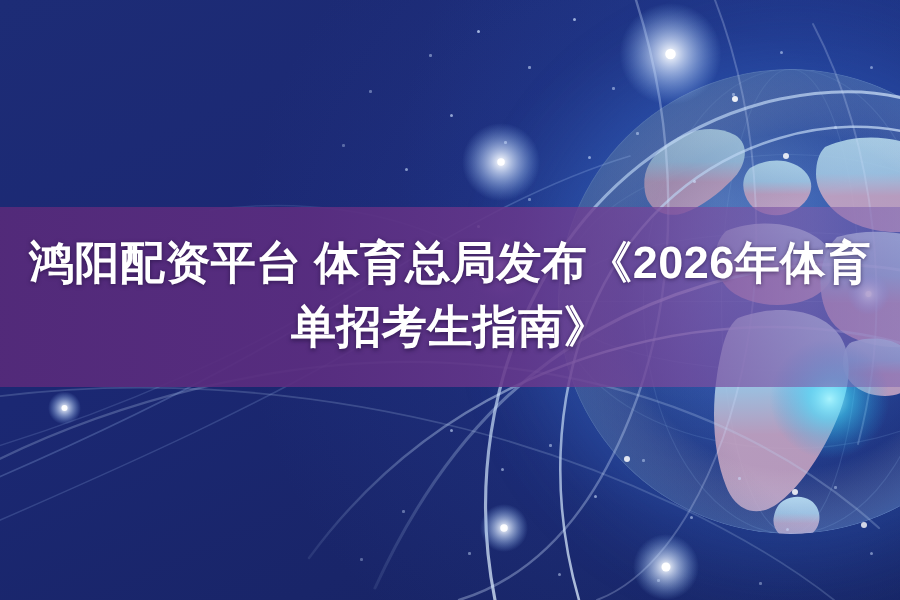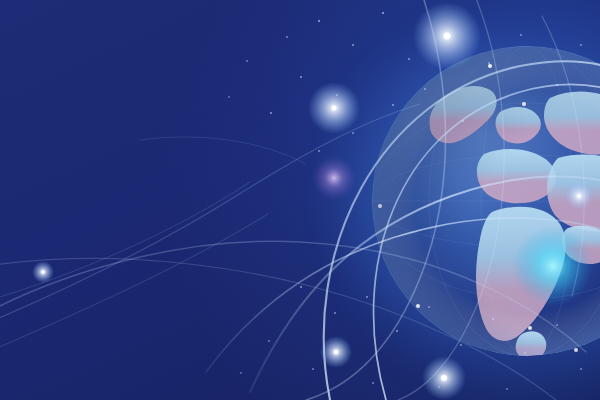--- a/index.html
+++ b/index.html
@@ -280,14 +280,17 @@
     <span class="node" style="left:579px;top:196px;width:4px;height:4px;opacity:.8"></span>
     <span class="node" style="left:444px;top:378px;width:6px;height:6px;"></span>
     <span class="node" style="left:336px;top:352px;width:5px;height:5px;opacity:.9"></span>
     <span class="node" style="left:530px;top:328px;width:4px;height:4px;opacity:.85"></span>
     <span class="node" style="left:576px;top:350px;width:4px;height:4px;opacity:.8"></span>
     <span class="node" style="left:418px;top:306px;width:4px;height:4px;opacity:.85"></span>
     <span class="node" style="left:43px;top:272px;width:4px;height:4px;opacity:.9"></span>
     <span class="node" style="left:380px;top:206px;width:4px;height:4px;opacity:.7"></span>
   </div>
 
+  <div class="band">
+    <div class="band-title">鸿阳配资平台 体育总局发布《2026年体育单招考生指南》</div>
+  </div>
 
 </div>
 
 </body></html>

